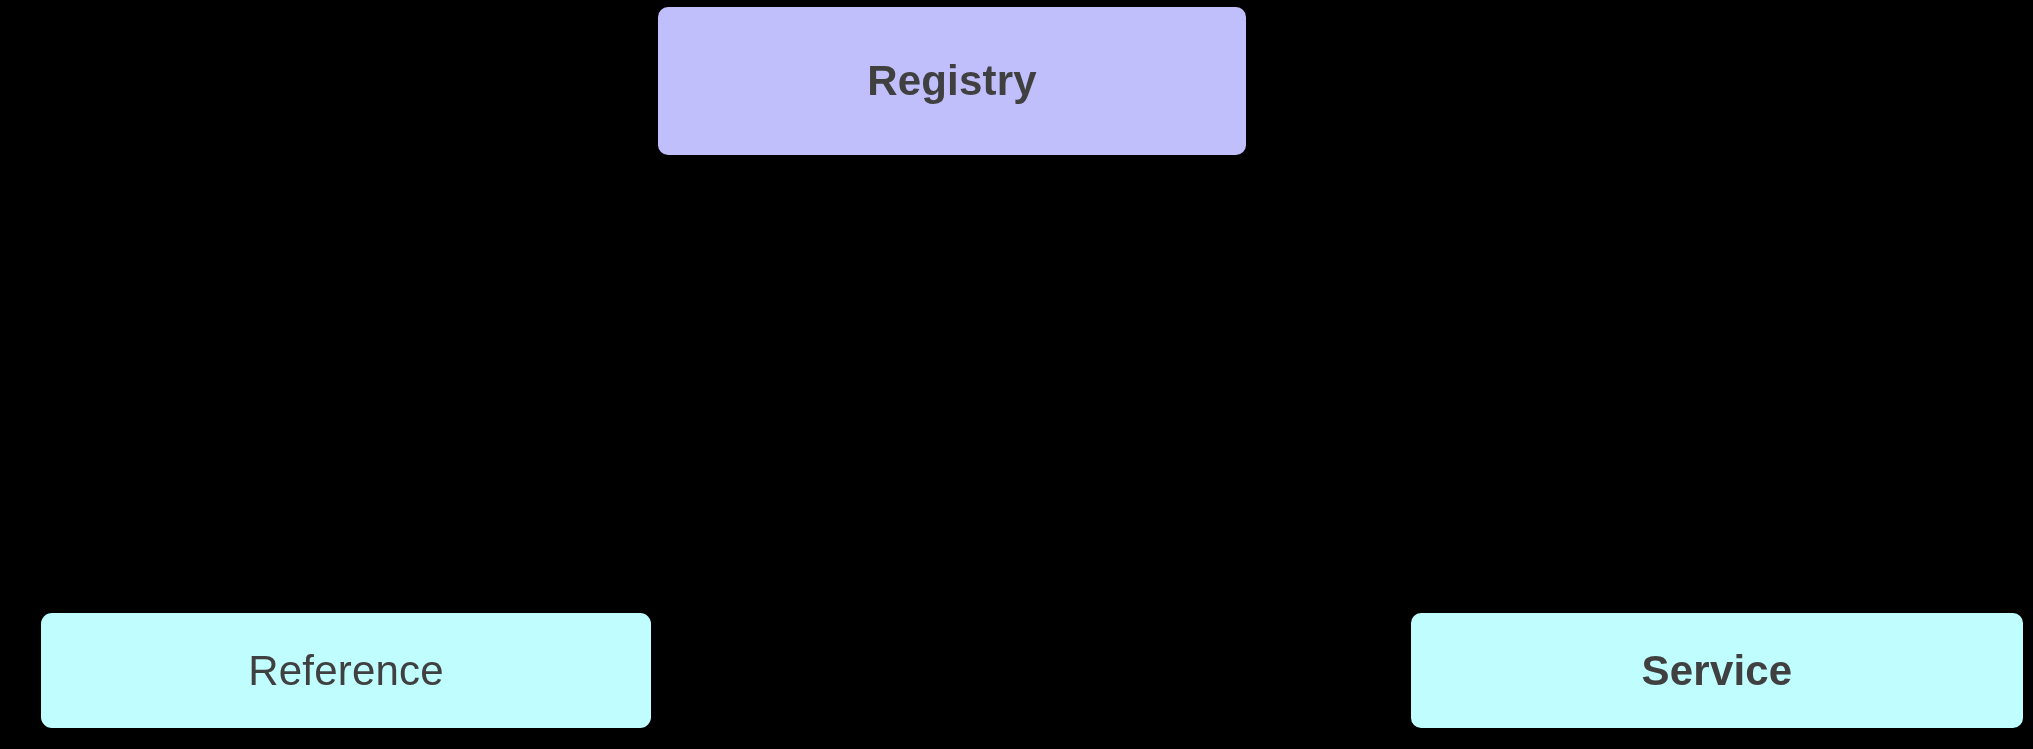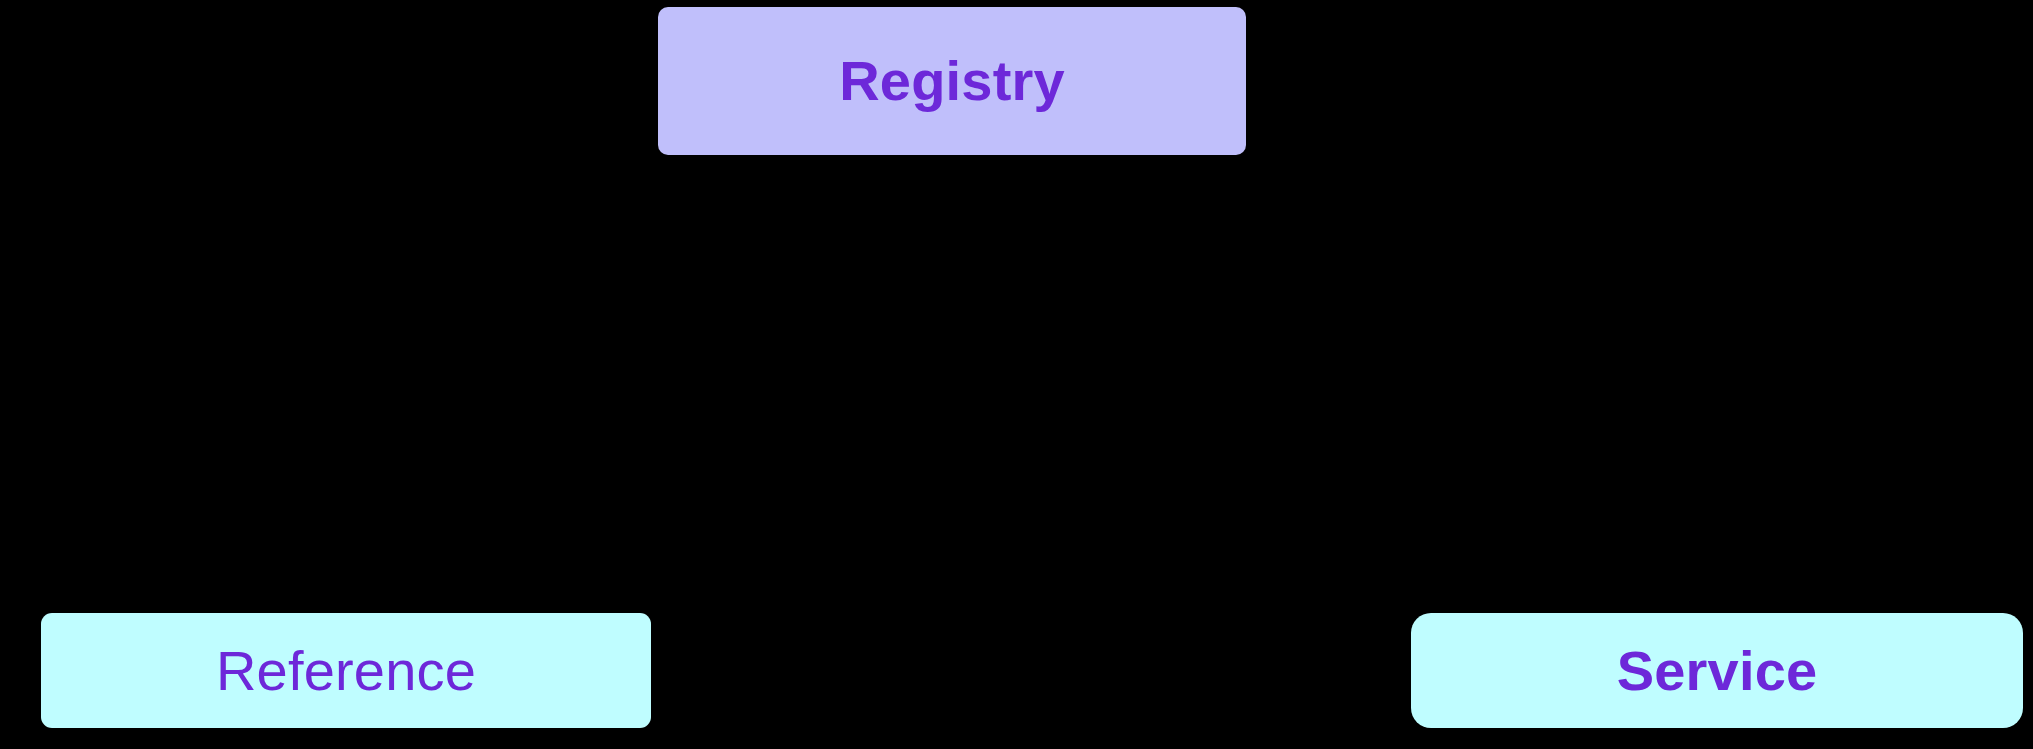--- a/index.html
+++ b/index.html
@@ -19,23 +19,23 @@
     overflow: hidden;
   }
 
   .node {
     position: absolute;
     box-sizing: border-box;
     display: flex;
     align-items: center;
     justify-content: center;
     border-radius: 10px;
-    color: #6d28d9;
+    color: #404040;
     font-family: "Liberation Sans", sans-serif;
-    font-size: 56px;
+    font-size: 42px;
     line-height: 1;
     letter-spacing: 0.2px;
     text-align: center;
     user-select: none;
   }
 
   .node-label {
     display: block;
     white-space: nowrap;
   }
@@ -62,21 +62,20 @@
   }
 
   
   #node-service {
     left: 1411px;
     top: 613px;
     width: 612px;
     height: 115px;
     background: #bffdff;
     font-weight: bold;
-    border-radius: 20px;
   }
 </style>
 </head>
 <body>
 
 <div id="diagram-canvas">
 
   <div class="node" id="node-registry">
     <span class="node-label">Registry</span>
   </div>

